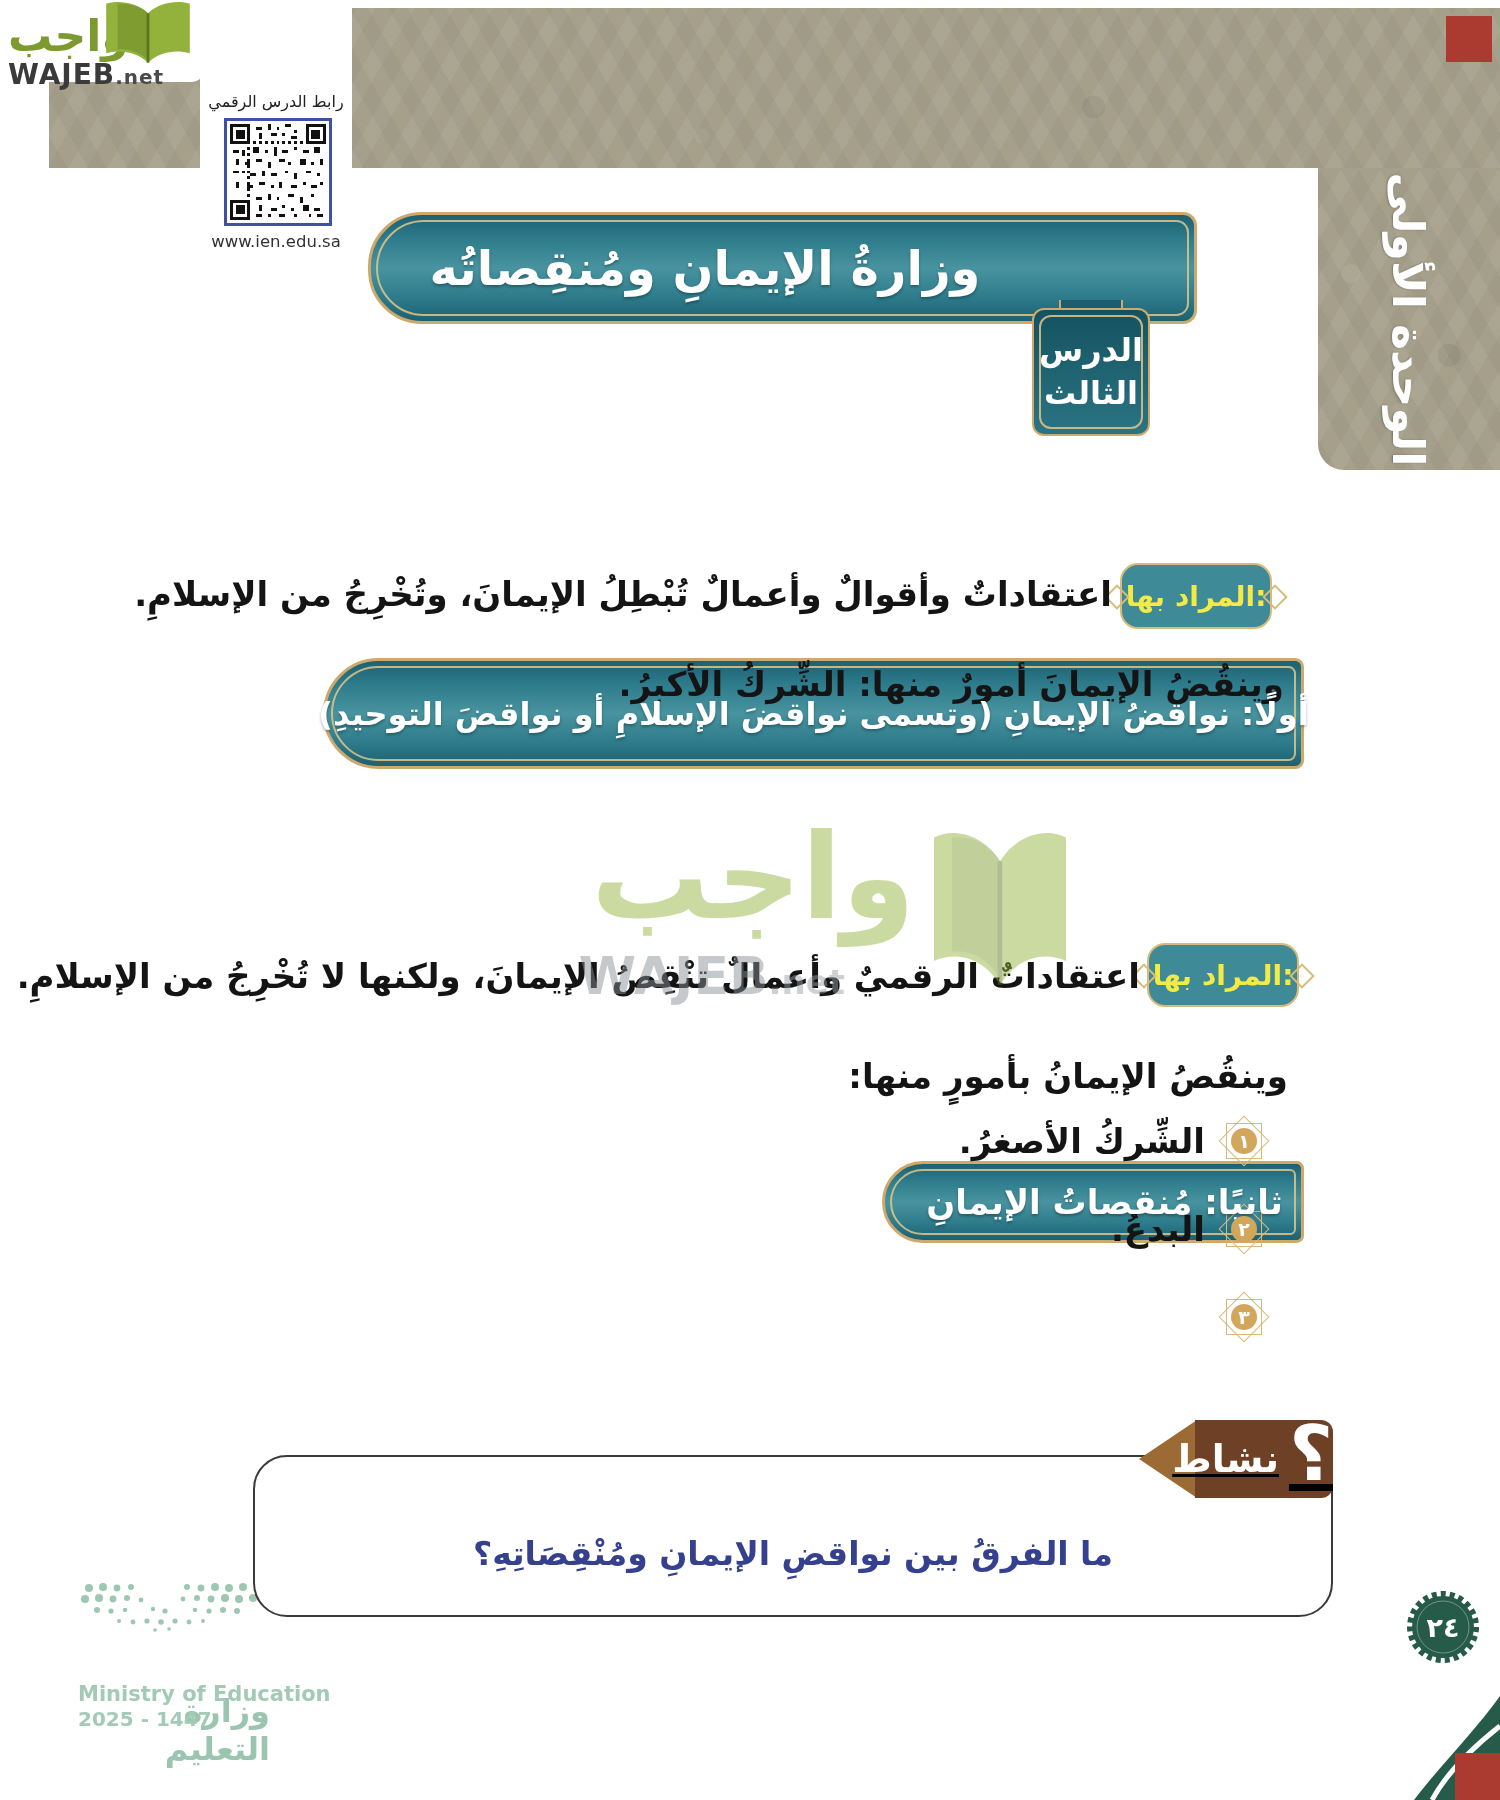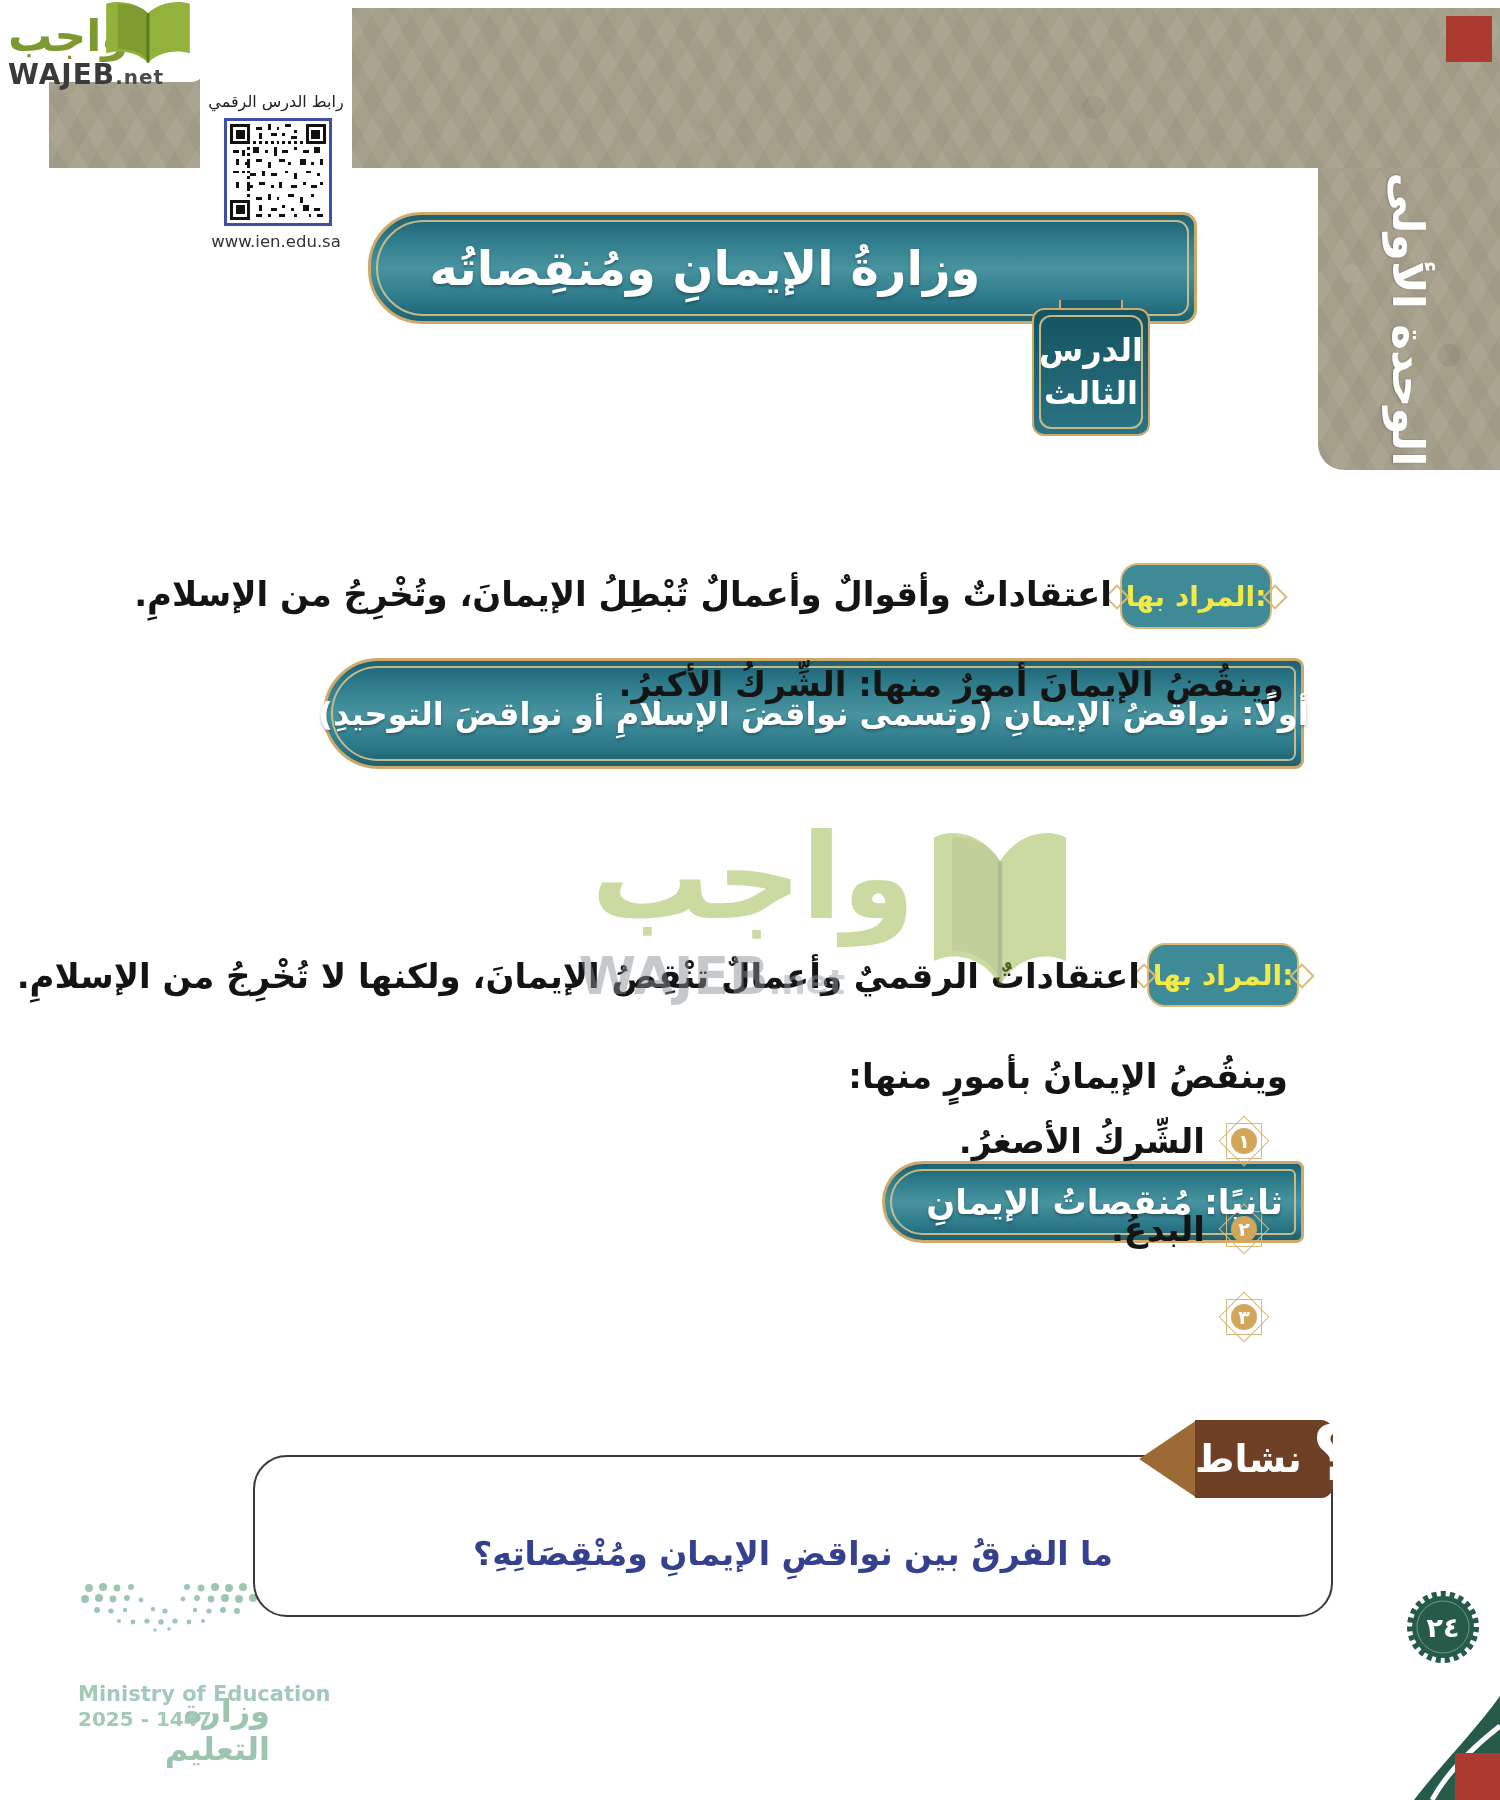--- a/index.html
+++ b/index.html
@@ -75,21 +75,21 @@
   .bullet span{position:absolute;inset:10px;background:#d2a75c;border-radius:50%;color:#fff;
                font-size:19px;font-weight:700;display:flex;align-items:center;justify-content:center;z-index:1;}
 
   
   .q-box{left:253px;top:1455px;width:1080px;height:162px;border:2.5px solid #3a3a3a;border-radius:34px;
          box-sizing:border-box;z-index:1;display:flex;align-items:center;justify-content:center;}
   .q-box span{padding-top:34px;color:#35418f;font-size:33px;font-weight:700;direction:rtl;white-space:nowrap;}
   .act-arrow{left:1139px;top:1420px;width:58px;height:78px;background:#9c6b35;
              clip-path:polygon(100% 0,100% 100%,0 50%);z-index:2;}
   .act-rect{left:1195px;top:1420px;width:138px;height:78px;background:#6e4126;border-radius:0 12px 12px 0;
-            z-index:2;display:flex;align-items:center;justify-content:flex-start;gap:10px;overflow:visible;}
+            z-index:2;display:flex;align-items:center;justify-content:flex-end;gap:10px;overflow:visible;text-decoration:underline;}
   .act-rect .lbl{color:#fff;font-size:38px;font-weight:700;}
   .act-rect .qm{color:#fff;font-size:76px;font-weight:700;line-height:0;margin-top:-10px;}
 
   
   .min-ar{left:78px;top:1692px;color:#9cc5b0;font-size:32px;font-weight:700;direction:rtl;width:192px;text-align:right;}
   .min-en{left:78px;top:1682px;color:#a3cab6;font-size:21px;font-weight:700;}
   .min-yr{left:78px;top:1707px;color:#a3cab6;font-size:20px;font-weight:700;}
 
   .page-badge{left:1406px;top:1590px;width:74px;height:74px;}
   .page-badge .num{position:absolute;inset:0;display:flex;align-items:center;justify-content:center;

